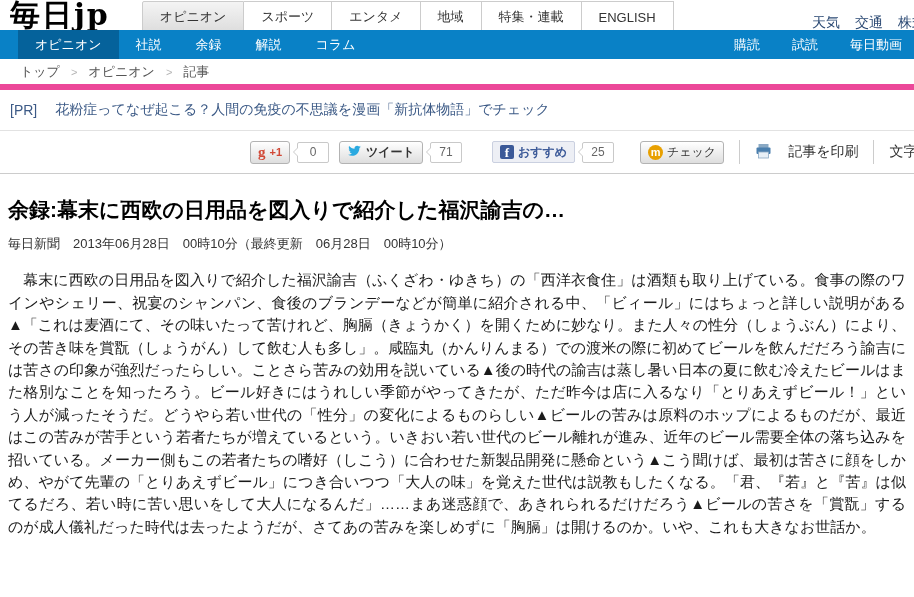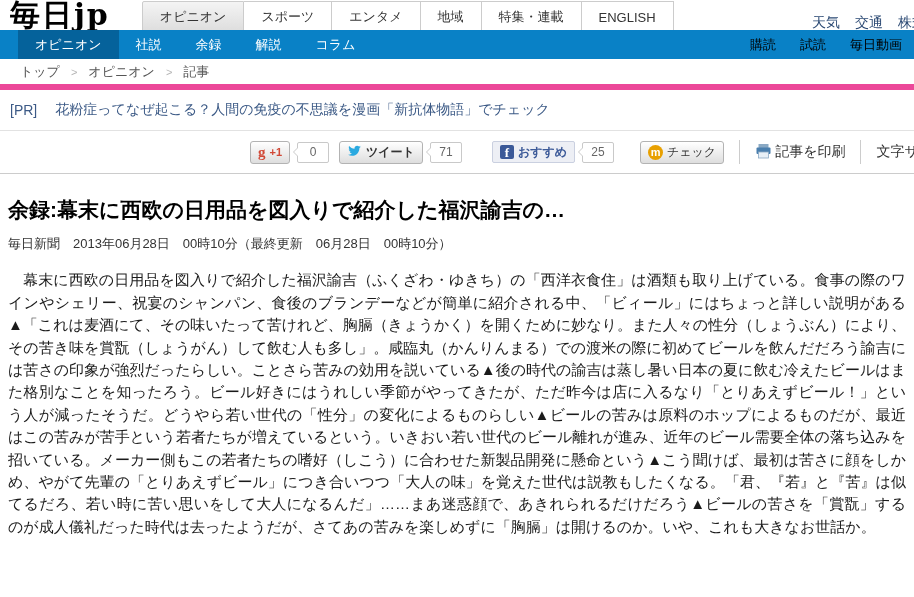--- a/index.html
+++ b/index.html
@@ -30,21 +30,21 @@
   }
   .quick-links { position:absolute; right:-12px; top:14px; display:flex; gap:15px; font-size:14px; }
   .quick-links a { color:#2c4a74; text-decoration:none; white-space:nowrap; cursor:pointer; }
 
   
   .bluenav { height:29px; background:#0981c6; display:flex; align-items:stretch; color:#fff;
     font-size:13px; padding-left:18px; position:relative; }
   .bn-item { display:flex; align-items:center; padding:0 17px; color:#fff; text-decoration:none; cursor:pointer; }
   .bn-item.active { background:#05629b; }
   .bn-right { position:absolute; right:12px; top:0; height:100%; display:flex; gap:24px; align-items:center; }
-  .bn-right a { color:#000000; text-decoration:none; cursor:pointer; }
+  .bn-right a { color:#ffffff; text-decoration:none; cursor:pointer;margin-left:8px; }
 
   
   .breadcrumb { height:31px; display:flex; align-items:center; padding-left:20px; font-size:13px;
     border-bottom:6px solid #ec4899; gap:11px; }
   .breadcrumb a { color:#555; text-decoration:none; cursor:pointer; }
   .crumb-sep { color:#b5b5b5; font-size:11px; }
 
   
   .pr-row { height:41px; display:flex; align-items:center; padding-left:10px; font-size:14px;
     border-bottom:1px solid #e2e2e2; color:#3c5a86; gap:18px; }
@@ -73,21 +73,21 @@
   .fb-btn { display:inline-flex; align-items:center; gap:4px; height:22px; padding:0 7px;
     border:1px solid #cad0e0; background:#edeff5; color:#3b5998; font-weight:bold; font-size:12px;
     border-radius:2px; margin-left:20px; white-space:nowrap; cursor:pointer; }
   .fb-logo { width:14px; height:14px; background:#3b5998; color:#fff; font-weight:bold;
     display:inline-flex; align-items:flex-end; justify-content:center; font-size:13px; line-height:1;
     border-radius:2px; font-family:"Liberation Serif",serif; overflow:hidden; }
   .mixi-btn { margin-left:16px; font-weight:normal; }
   .mixi-logo { width:15px; height:15px; background:#e8a000; border-radius:50%; color:#fff;
     display:inline-flex; align-items:center; justify-content:center; font-size:11px; font-weight:bold; }
   .vdiv { width:1px; height:24px; background:#ccc; margin:0 11px; flex:none; }
-  .print-link { display:inline-flex; align-items:center; gap:3px; color:#333; font-size:14px;
+  .print-link { display:inline-flex; align-items:center; gap:16px; color:#333; font-size:14px;
     text-decoration:none; white-space:nowrap; cursor:pointer; }
   .fs-label { font-size:14px; color:#333; margin-right:4px; white-space:nowrap; }
 
   
   .article { padding:14px 8px 0 8px; }
   .title { font-size:21px; font-weight:bold; margin:8px 0 12px 0; color:#000; line-height:1.3; }
   .byline { font-size:13px; color:#333; margin:0 0 16px 0; }
   .body-text { font-size:15px; line-height:22.4px; color:#1a1a1a; text-align:justify; margin:8px 0 0 0; }
 </style>
 </head>

